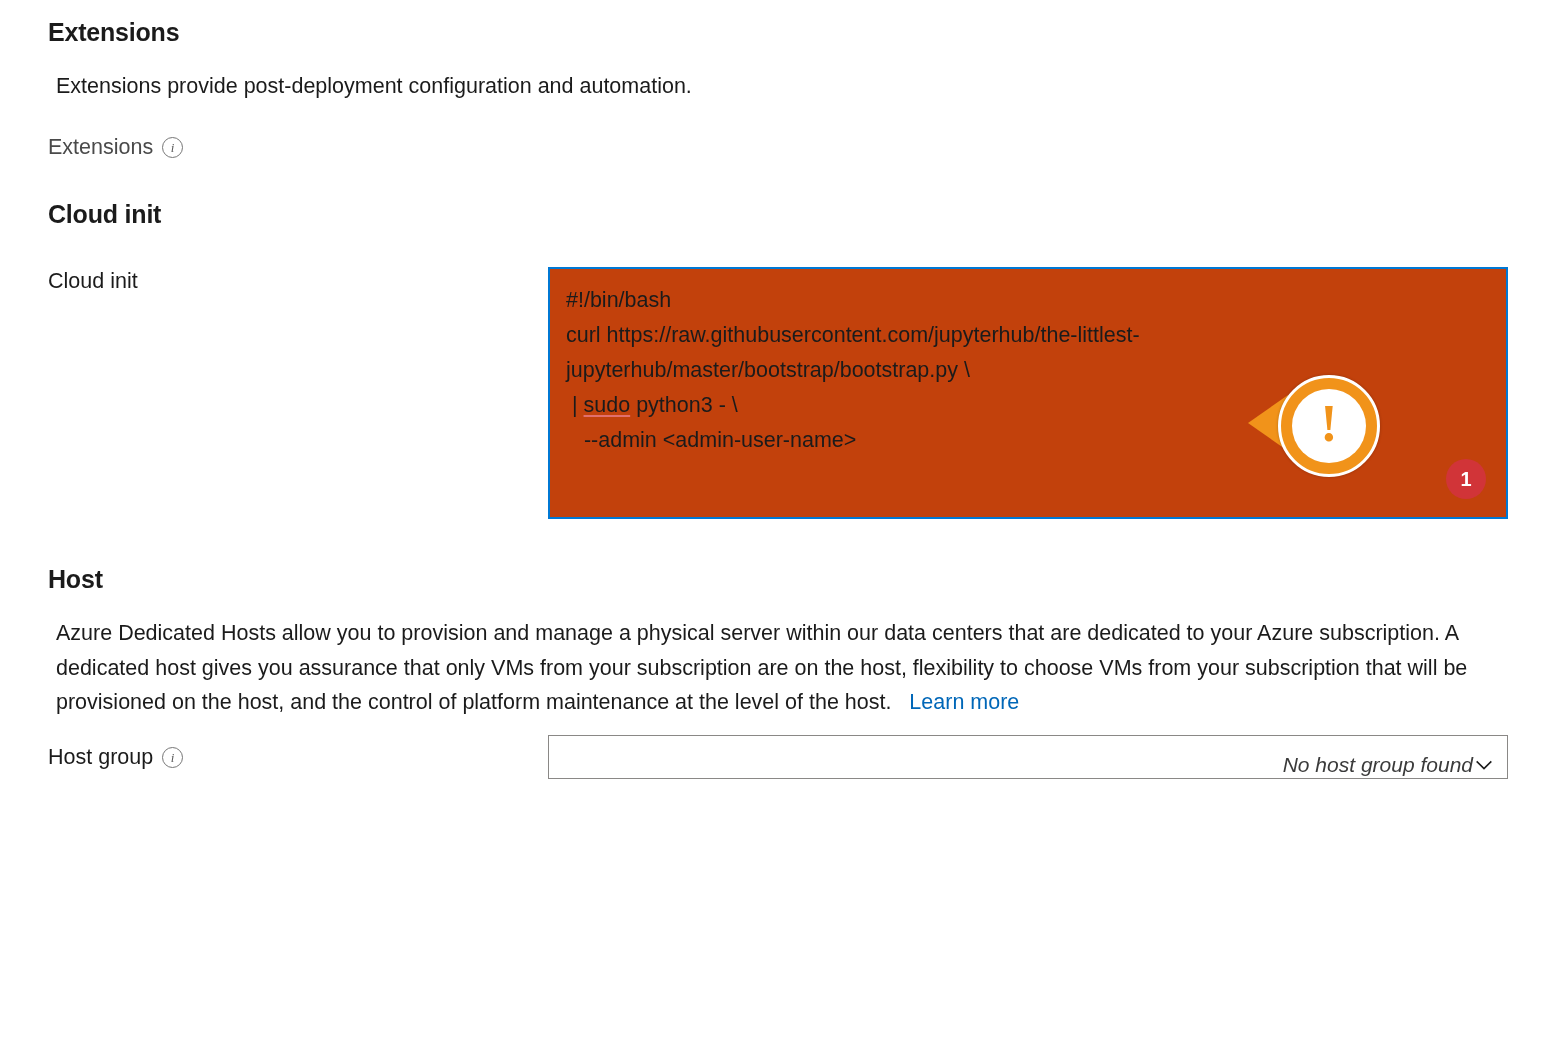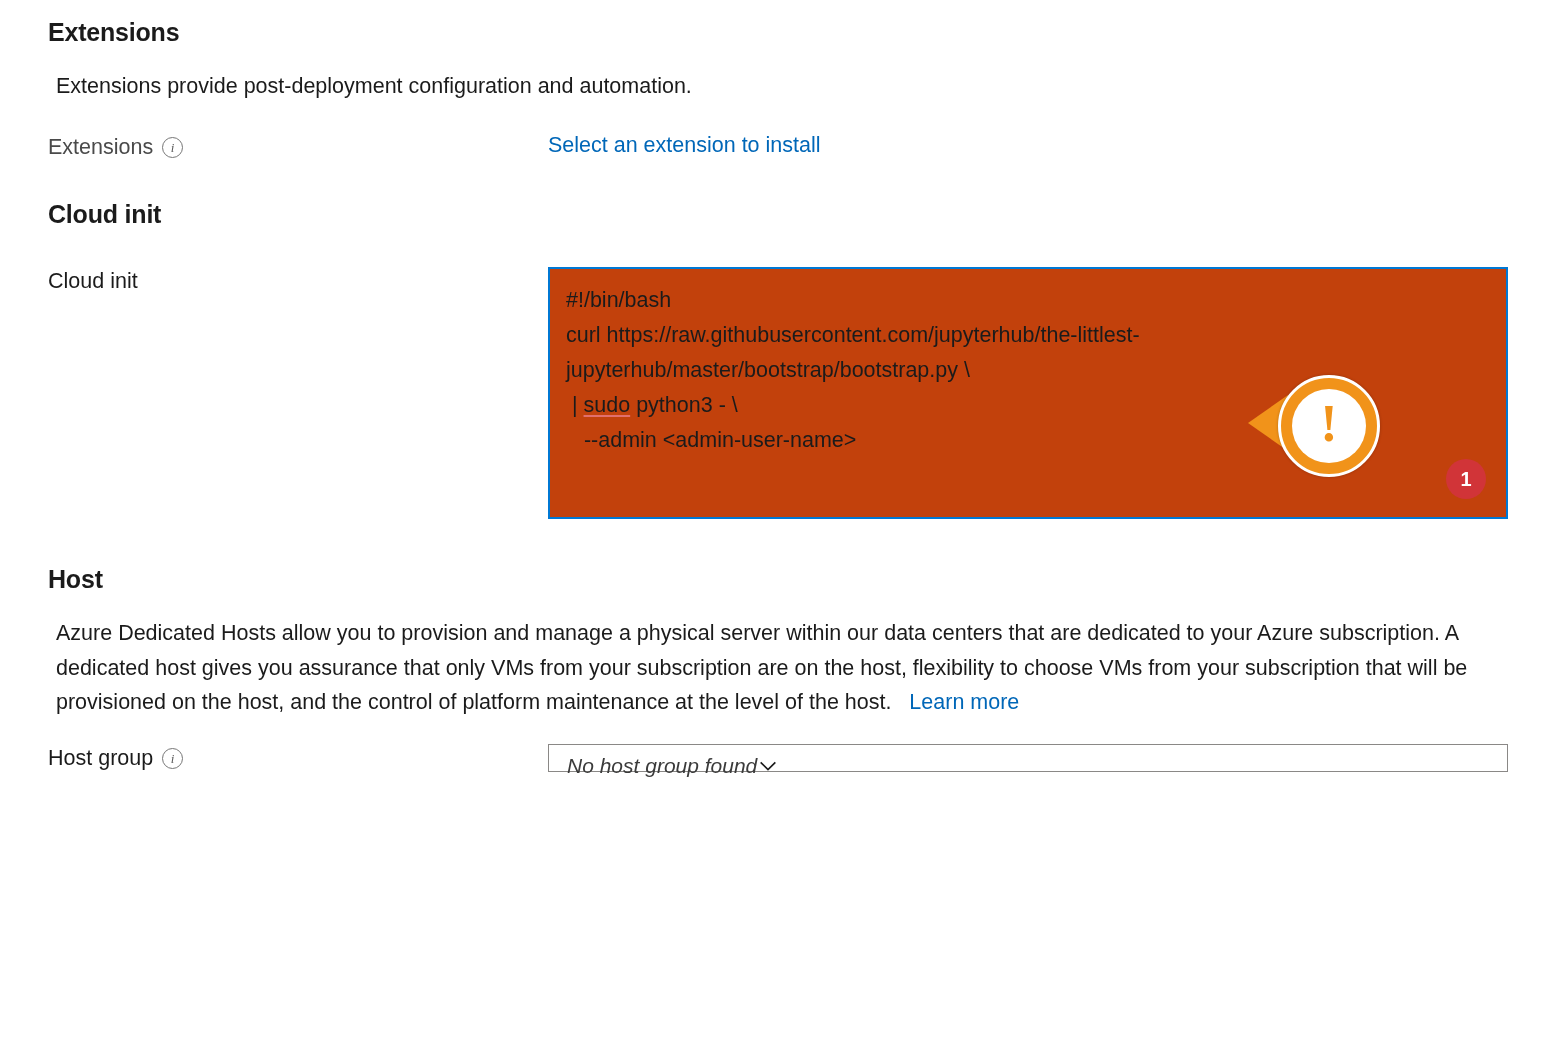--- a/index.html
+++ b/index.html
@@ -164,26 +164,26 @@
     font-weight: bold;
     display: flex;
     align-items: center;
     justify-content: center;
   }
 
   
   .dropdown {
     flex: 0 0 960px;
     width: 960px;
-    height: 28px;
+    height: 44px;
     border: 1px solid #8a8886;
     box-sizing: border-box;
     display: flex;
     align-items: center;
-    justify-content: flex-start;
+    justify-content: flex-end;
     padding: 16px 12px 0 18px;
     background: #ffffff;
     cursor: pointer;
   }
   .dropdown-value {
     font-size: 21px;
     font-style: italic;
     color: #3b3b3b;
   }
   .chev {
@@ -198,21 +198,20 @@
 <div class="page">
 
   <h2 class="section-title">Extensions</h2>
   <p class="section-desc">Extensions provide post-deployment configuration and automation.</p>
 
   <div class="field-row">
     <div class="field-label">
       <span>Extensions</span>
       <span class="info-icon">i</span>
     </div>
-    <a class="link" style="font-size:21.5px;">Select an extension to install</a>
   </div>
 
   <div class="section-gap-1"></div>
 
   <h2 class="section-title">Cloud init</h2>
 
   <div class="field-row" style="margin-top:38px;">
     <div class="field-label dark">
       <span>Cloud init</span>
     </div>
@@ -235,21 +234,21 @@
   </div>
 
   <div class="section-gap-2"></div>
 
   <h2 class="section-title">Host</h2>
   <p class="section-desc">
     <span>Azure Dedicated Hosts allow you to provision and manage a physical server within our data centers that are dedicated to your Azure subscription. A dedicated host gives you assurance that only VMs from your subscription are on the host, flexibility to choose VMs from your subscription that will be provisioned on the host, and the control of platform maintenance at the level of the host.</span>
     &nbsp;&nbsp;<a class="link">Learn more</a>
   </p>
 
-  <div class="field-row" style="margin-top:24px; align-items:center;">
+  <div class="field-row" style="margin-top:15px; align-items:center;">
     <div class="field-label dark">
       <span>Host group</span>
       <span class="info-icon">i</span>
     </div>
     <div class="dropdown">
       <span class="dropdown-value">No host group found</span>
       <svg class="chev" viewBox="0 0 24 24">
         <path d="M4 8 L12 16 L20 8" fill="none" stroke="#1b1b1b" stroke-width="1.8"></path>
       </svg>
     </div>

